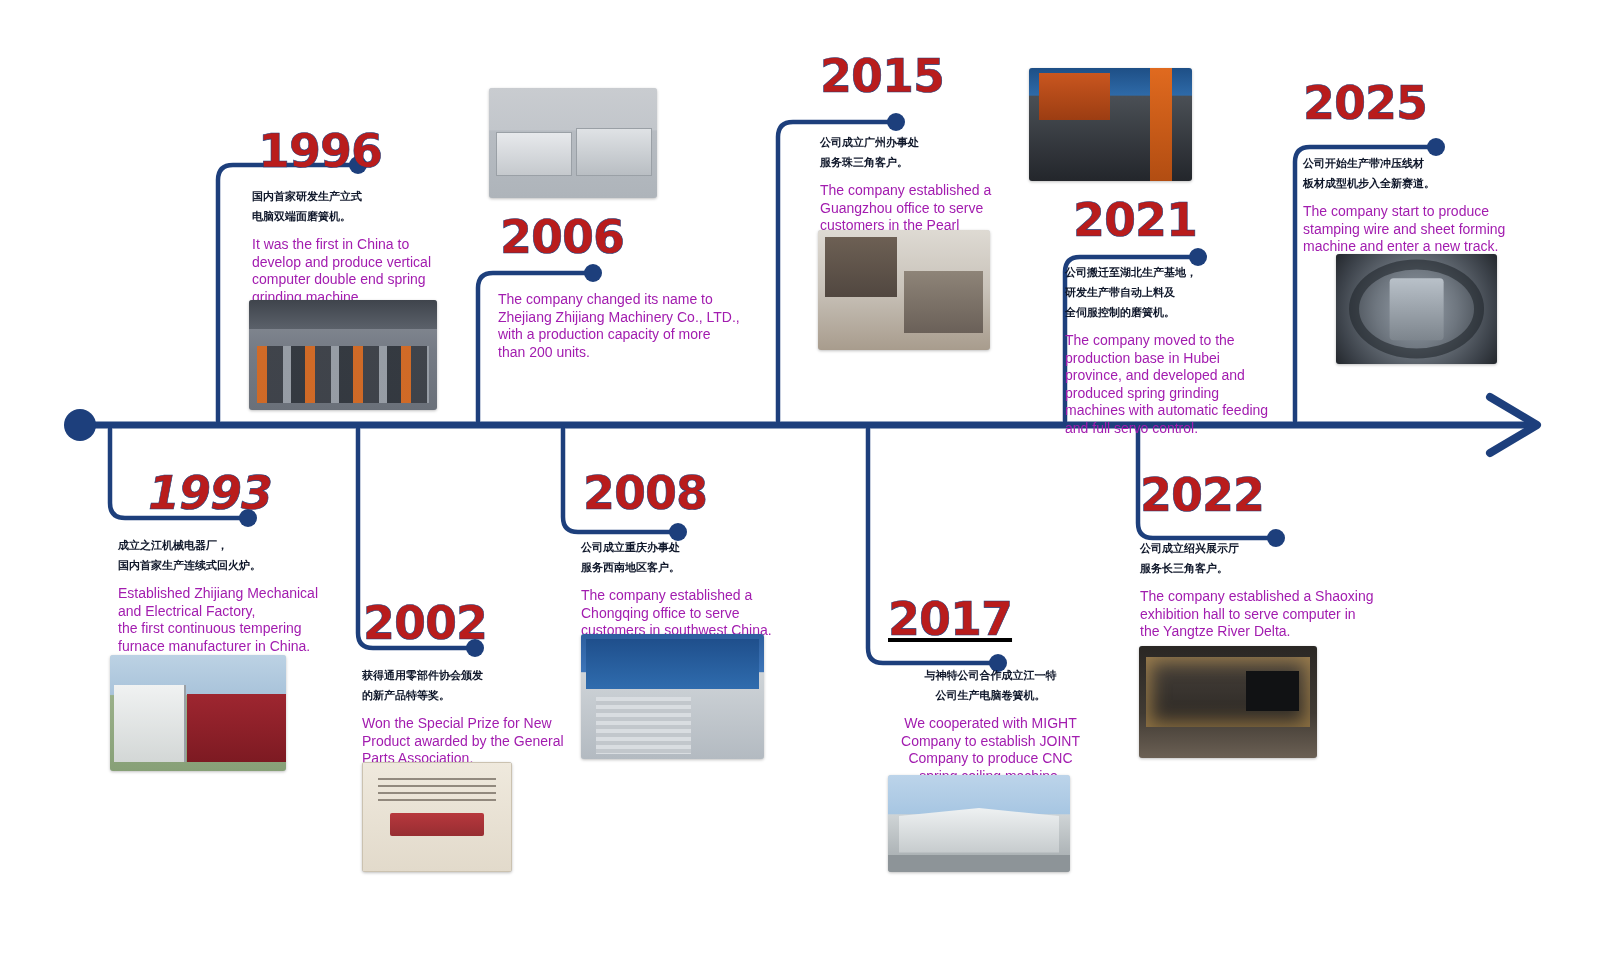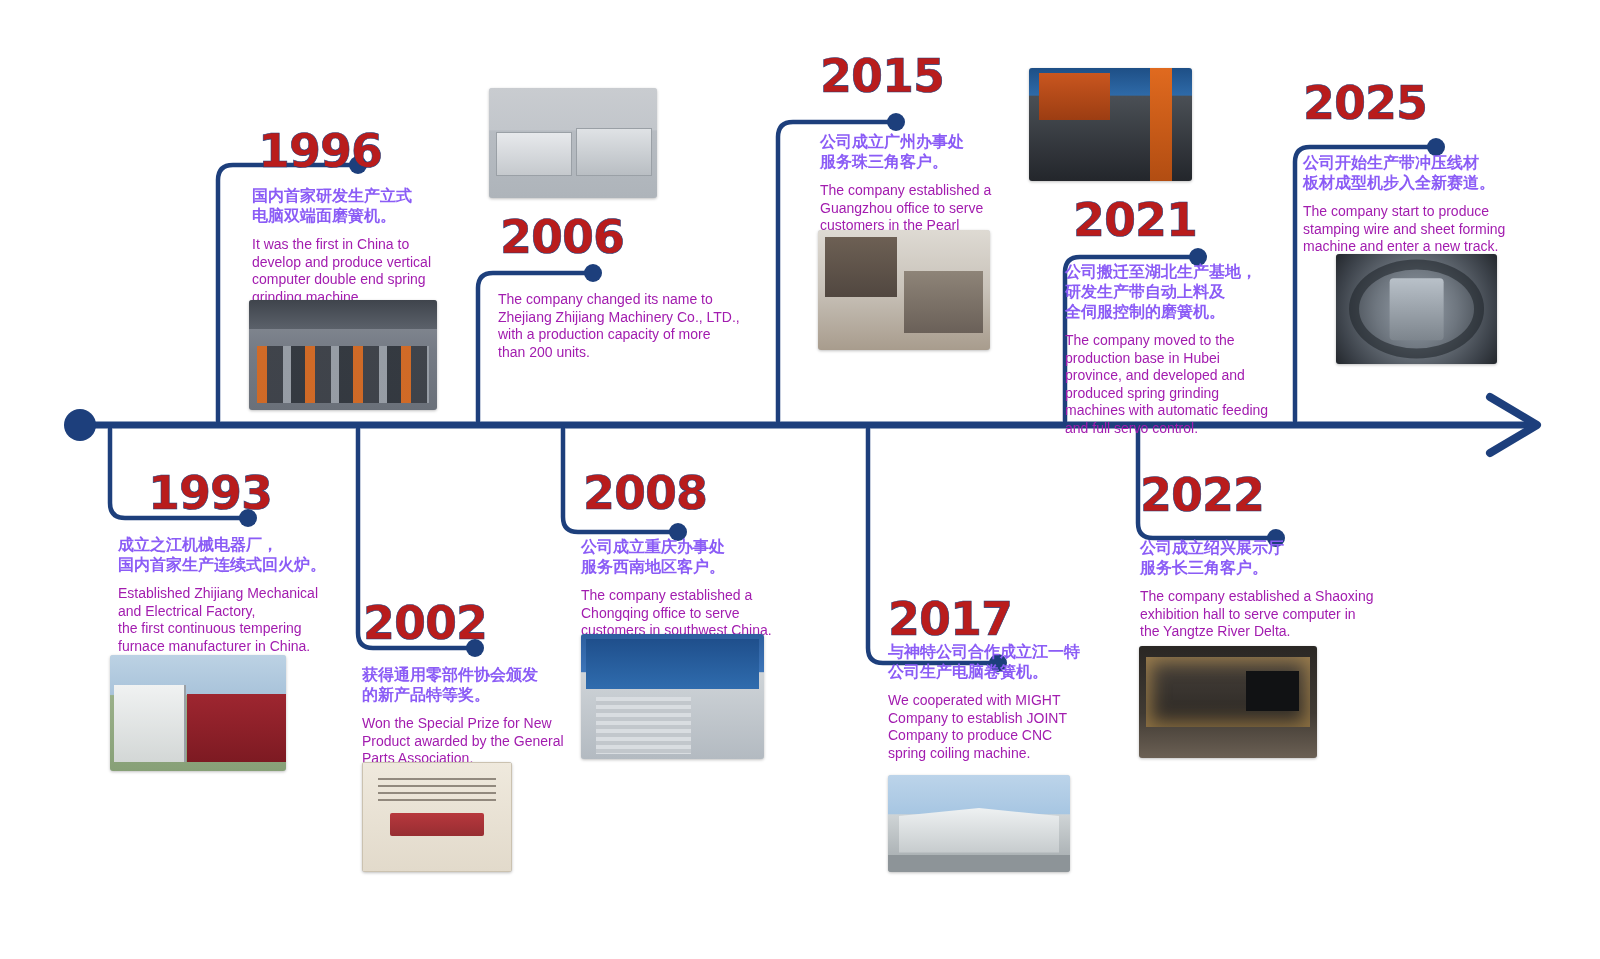--- a/index.html
+++ b/index.html
@@ -22,23 +22,23 @@
     font-family:"DejaVu Sans","Liberation Sans",sans-serif;
     font-weight:bold;
     font-size:46px;
     line-height:46px;
     color:#b91c1c;
     letter-spacing:-1px;
     white-space:nowrap;
     -webkit-text-stroke:0.6px #1d3f7c;
   }
   .cn{
-    font-size:16px;
+    font-size:11px;
     line-height:20px;
-    color:#8b5cf6;
+    color:#0f172a;
     font-weight:600;
     white-space:pre-line;
   }
   .en{
     font-size:14px;
     line-height:17.5px;
     color:#a21caf;
     white-space:pre-line;
     margin-top:10px;
   }
@@ -233,21 +233,21 @@
       <circle cx="593" cy="273" r="9"></circle>
       <circle cx="678" cy="532" r="9"></circle>
       <circle cx="896" cy="122" r="9"></circle>
       <circle cx="998" cy="663" r="9"></circle>
       <circle cx="1198" cy="257" r="9"></circle>
       <circle cx="1276" cy="538" r="9"></circle>
       <circle cx="1436" cy="147" r="9"></circle>
     </g>
   </svg>
 
-  <div class="milestone" style="left:148px;top:470px;width:215px;">
+  <div class="milestone" style="left:148px;top:470px;width:215px;font-style:italic;">
     <div class="year">1993</div>
   </div>
   <div class="milestone" style="left:118px;top:535px;width:232px;">
     <div class="cn">成立之江机械电器厂，
 国内首家生产连续式回火炉。</div>
     <div class="en">Established Zhijiang Mechanical
 and Electrical Factory,
 the first continuous tempering
 furnace manufacturer in China.</div>
   </div>
@@ -319,24 +319,24 @@
 服务珠三角客户。</div>
     <div class="en">The company established a
 Guangzhou office to serve
 customers in the Pearl
 River Delta.</div>
   </div>
   <div class="photo" style="left:818px;top:230px;width:172px;height:120px;">
     <div class="ph-inner ph-office"></div>
   </div>
 
-  <div class="milestone" style="left:888px;top:596px;width:215px;">
+  <div class="milestone" style="left:888px;top:596px;width:215px;text-decoration:underline;">
     <div class="year">2017</div>
   </div>
-  <div class="milestone" style="left:888px;top:642px;width:205px;">
+  <div class="milestone" style="left:888px;top:665px;width:205px;text-align:center;">
     <div class="cn">与神特公司合作成立江一特
 公司生产电脑卷簧机。</div>
     <div class="en">We cooperated with MIGHT
 Company to establish JOINT
 Company to produce CNC
 spring coiling machine.</div>
   </div>
   <div class="photo" style="left:888px;top:775px;width:182px;height:97px;">
     <div class="ph-inner ph-plant"></div>
   </div>

